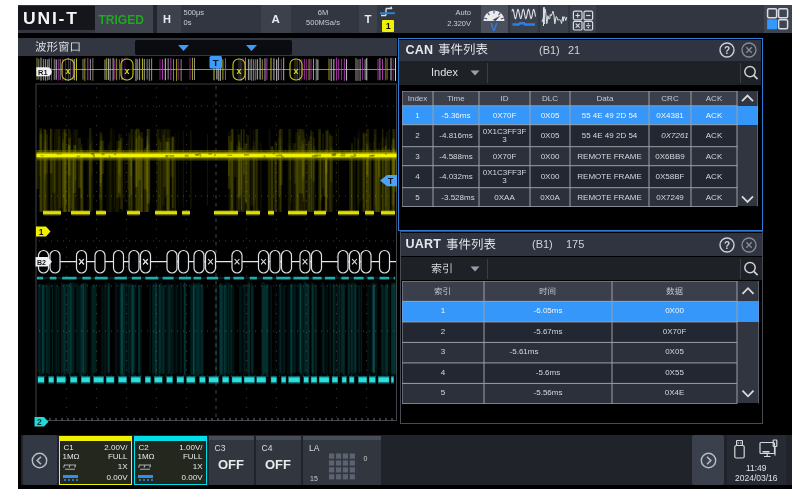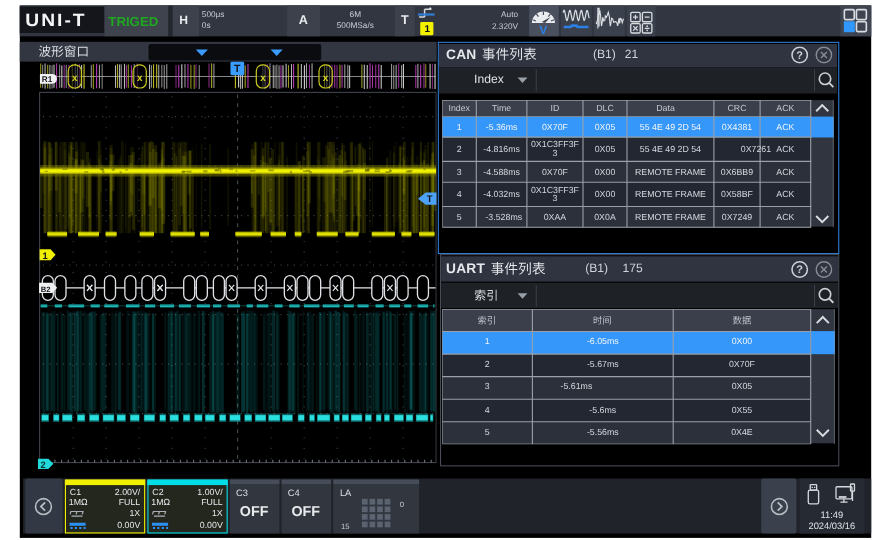--- a/index.html
+++ b/index.html
@@ -1126,21 +1126,21 @@
 <div style="position:absolute;left:479px;top:111.5px;width:51px;font-size:8px;line-height:1;color:#f2f5f8;text-align:center;">0X70F</div>
 <div style="position:absolute;left:530px;top:111.5px;width:40px;font-size:8px;line-height:1;color:#f2f5f8;text-align:center;">0X05</div>
 <div style="position:absolute;left:570px;top:111.5px;width:79px;font-size:8px;line-height:1;color:#f2f5f8;text-align:center;">55 4E 49 2D 54</div>
 <div style="position:absolute;left:649px;top:111.5px;width:42px;font-size:8px;line-height:1;color:#f2f5f8;text-align:center;">0X4381</div>
 <div style="position:absolute;left:691px;top:111.5px;width:46px;font-size:8px;line-height:1;color:#f2f5f8;text-align:center;">ACK</div>
 <div style="position:absolute;left:402px;top:132.0px;width:31px;font-size:8px;line-height:1;color:#d5d8de;text-align:center;">2</div>
 <div style="position:absolute;left:433px;top:132.0px;width:46px;font-size:8px;line-height:1;color:#d5d8de;text-align:center;">-4.816ms</div>
 <div style="position:absolute;left:479px;top:127.5px;width:51px;font-size:8px;line-height:8px;color:#d5d8de;text-align:center;">0X1C3FF3F<br>3</div>
 <div style="position:absolute;left:530px;top:132.0px;width:40px;font-size:8px;line-height:1;color:#d5d8de;text-align:center;">0X05</div>
 <div style="position:absolute;left:570px;top:132.0px;width:79px;font-size:8px;line-height:1;color:#d5d8de;text-align:center;">55 4E 49 2D 54</div>
-<div style="position:absolute;left:649px;top:132.0px;width:52px;font-size:8px;line-height:1;color:#d5d8de;text-align:right;">0X7261</div>
+<div style="position:absolute;left:649px;top:132.0px;width:52px;font-size:8px;line-height:1;color:#d5d8de;text-align:center;font-style:italic;">0X7261</div>
 <div style="position:absolute;left:691px;top:132.0px;width:46px;font-size:8px;line-height:1;color:#d5d8de;text-align:center;">ACK</div>
 <div style="position:absolute;left:402px;top:152.5px;width:31px;font-size:8px;line-height:1;color:#d5d8de;text-align:center;">3</div>
 <div style="position:absolute;left:433px;top:152.5px;width:46px;font-size:8px;line-height:1;color:#d5d8de;text-align:center;">-4.588ms</div>
 <div style="position:absolute;left:479px;top:152.5px;width:51px;font-size:8px;line-height:1;color:#d5d8de;text-align:center;">0X70F</div>
 <div style="position:absolute;left:530px;top:152.5px;width:40px;font-size:8px;line-height:1;color:#d5d8de;text-align:center;">0X00</div>
 <div style="position:absolute;left:570px;top:152.5px;width:79px;font-size:8px;line-height:1;color:#d5d8de;text-align:center;">REMOTE FRAME</div>
 <div style="position:absolute;left:649px;top:152.5px;width:42px;font-size:8px;line-height:1;color:#d5d8de;text-align:center;">0X6BB9</div>
 <div style="position:absolute;left:691px;top:152.5px;width:46px;font-size:8px;line-height:1;color:#d5d8de;text-align:center;">ACK</div>
 <div style="position:absolute;left:402px;top:173.0px;width:31px;font-size:8px;line-height:1;color:#d5d8de;text-align:center;">4</div>
 <div style="position:absolute;left:433px;top:173.0px;width:46px;font-size:8px;line-height:1;color:#d5d8de;text-align:center;">-4.032ms</div>

